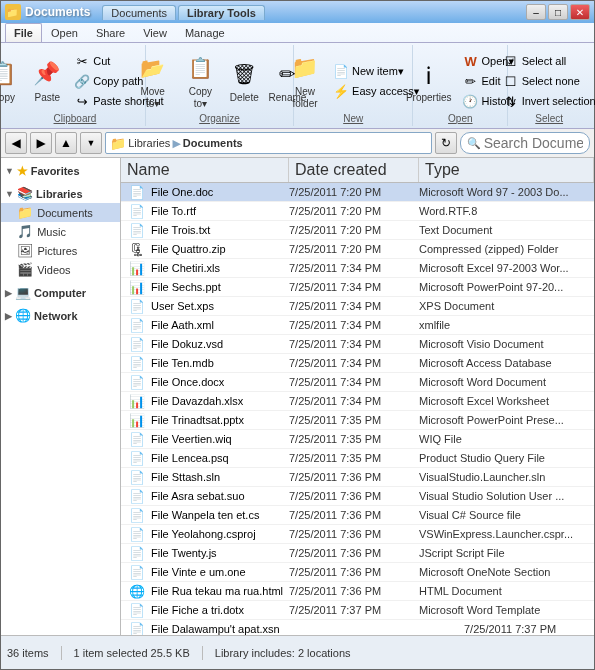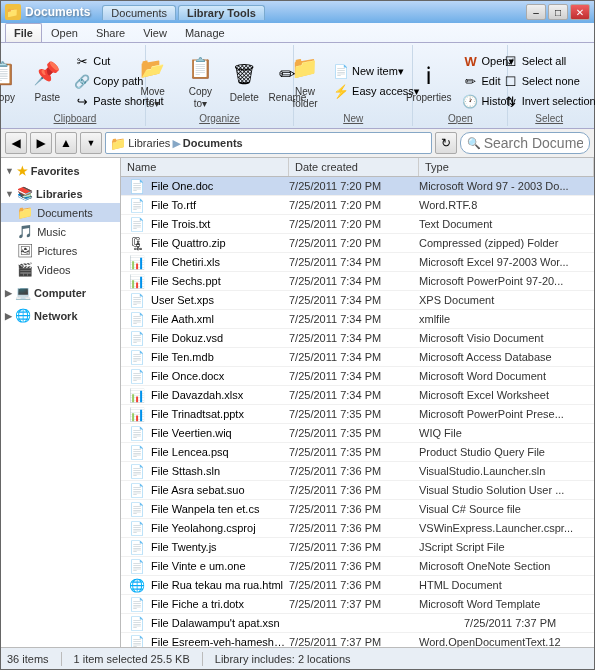--- a/index.html
+++ b/index.html
@@ -55,34 +55,34 @@
     .nav-section-header { display: flex; align-items: center; gap: 3px; padding: 2px 4px; cursor: pointer; font-size: 11px; font-weight: bold; color: #333; }
     .nav-section-header .arrow { font-size: 9px; color: #666; }
     .nav-item { display: flex; align-items: center; gap: 4px; padding: 2px 8px 2px 16px; cursor: pointer; font-size: 11px; color: #333; }
     .nav-item.selected { background: #c8d8f0; }
     .nav-item .folder-icon { font-size: 13px; }
     .star-icon { color: #f0b000; font-size: 12px; }
     
     
     .file-list { flex: 1; overflow: hidden; display: flex; flex-direction: column; background: white; }
     .file-list-header { display: flex; border-bottom: 1px solid #bbb; background: #e8eef5; flex-shrink: 0; }
-    .col-header { padding: 3px 6px; font-size: 11px; color: #333; border-right: 1px solid #ccc; cursor: pointer; user-select: none; }
+    .col-header { padding: 3px 6px; font-size: 16px; color: #333; border-right: 1px solid #ccc; cursor: pointer; user-select: none; }
     .col-name { flex: 1; }
     .col-date { width: 130px; }
     .col-type { width: 175px; }
     .file-rows { flex: 1; overflow-y: auto; }
     .file-row { display: flex; align-items: center; border-bottom: 1px solid #f0f0f0; padding: 1px 0; cursor: pointer; }
     .file-row.selected { background: #c8d8f0; }
     .file-row .file-icon { width: 20px; height: 16px; display: flex; align-items: center; justify-content: center; font-size: 13px; flex-shrink: 0; margin-left: 6px; }
     .file-row .file-name { flex: 1; font-size: 11px; padding: 0 4px; white-space: nowrap; overflow: hidden; text-overflow: ellipsis; }
     .file-row .file-date { width: 130px; font-size: 11px; color: #333; white-space: nowrap; }
     .file-row .file-type { width: 175px; font-size: 11px; color: #333; white-space: nowrap; overflow: hidden; text-overflow: ellipsis; }
     
     
-    .status-bar { background: #e8eef5; border-top: 1px solid #bbb; height: 22px; display: flex; align-items: center; padding: 0 6px; gap: 12px; font-size: 11px; color: #333; flex-shrink: 0; }
+    .status-bar { background: #e8eef5; border-top: 1px solid #bbb; height: 34px; display: flex; align-items: center; padding: 0 6px; gap: 12px; font-size: 11px; color: #333; flex-shrink: 0; }
     .status-sep { width: 1px; height: 14px; background: #bbb; }
     
     
     .file-rows::-webkit-scrollbar { width: 14px; }
     .file-rows::-webkit-scrollbar-track { background: #f0f0f0; }
     .file-rows::-webkit-scrollbar-thumb { background: #c0c8d0; border: 1px solid #aaa; border-radius: 2px; }
     .nav-pane::-webkit-scrollbar { width: 8px; }
     .nav-pane::-webkit-scrollbar-thumb { background: #ccc; }
   </style>
 </head>

